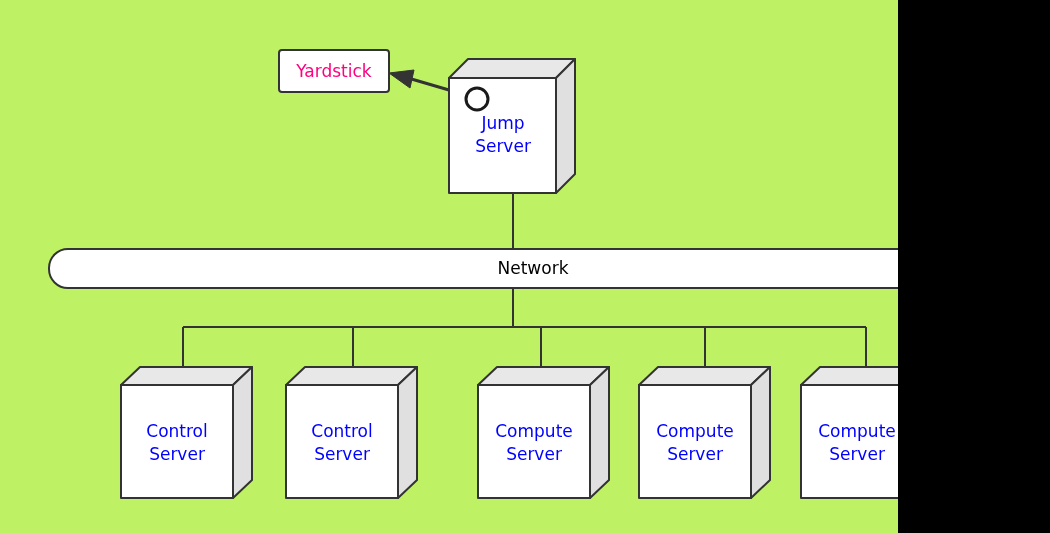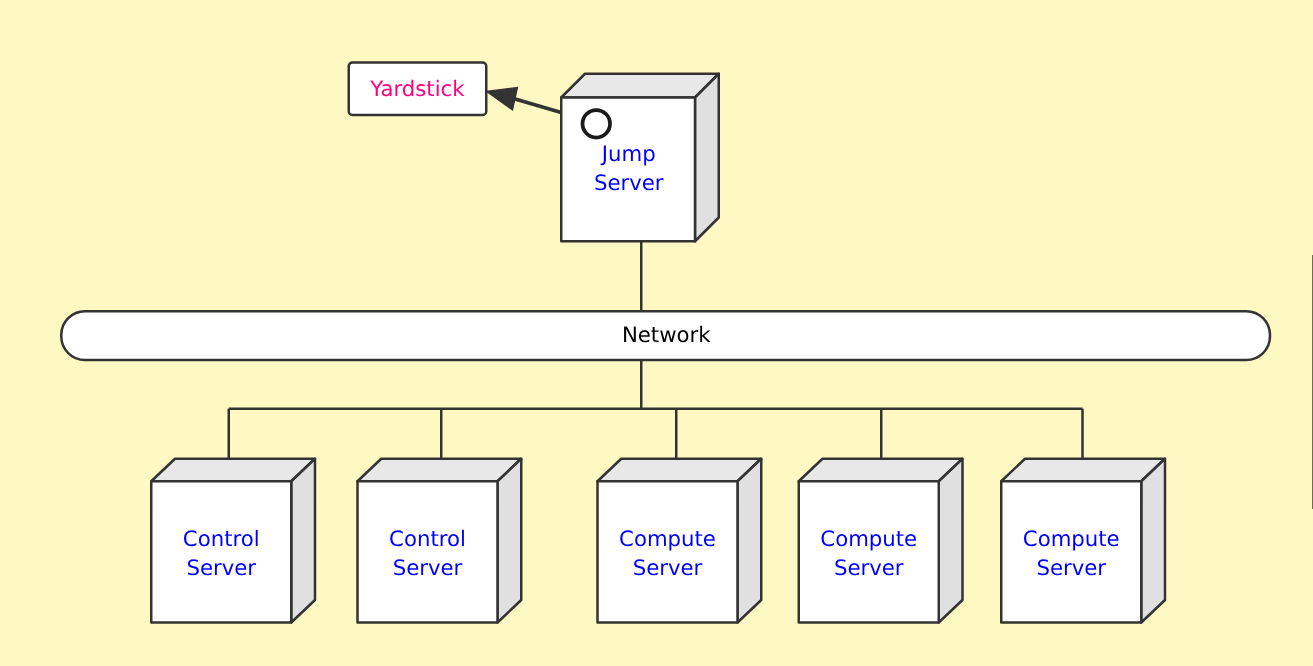--- a/index.html
+++ b/index.html
@@ -5,23 +5,23 @@
   html, body {
     margin: 0;
     padding: 0;
     background: #000000;
   }
   body {
     font-family: "DejaVu Sans", sans-serif;
   }
   #stage {
     position: relative;
-    width: 1050px;
+    width: 898px;
     height: 533px;
-    background: #fef9c3;
+    background: #bef264;
     overflow: hidden;
   }
   #diagram-svg {
     position: absolute;
     left: 0;
     top: 0;
     width: 1050px;
     height: 533px;
     display: block;
   }

